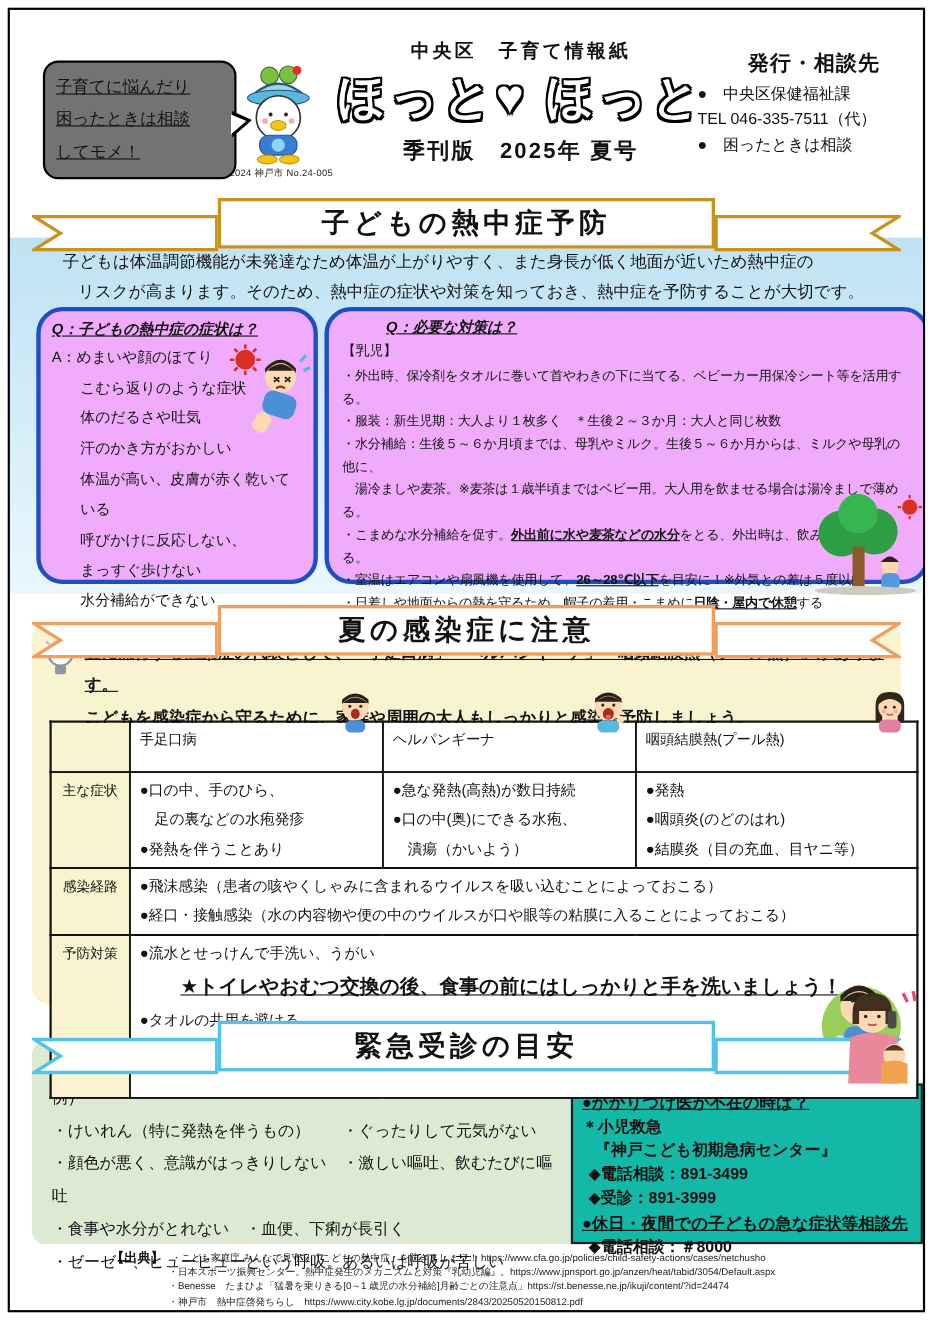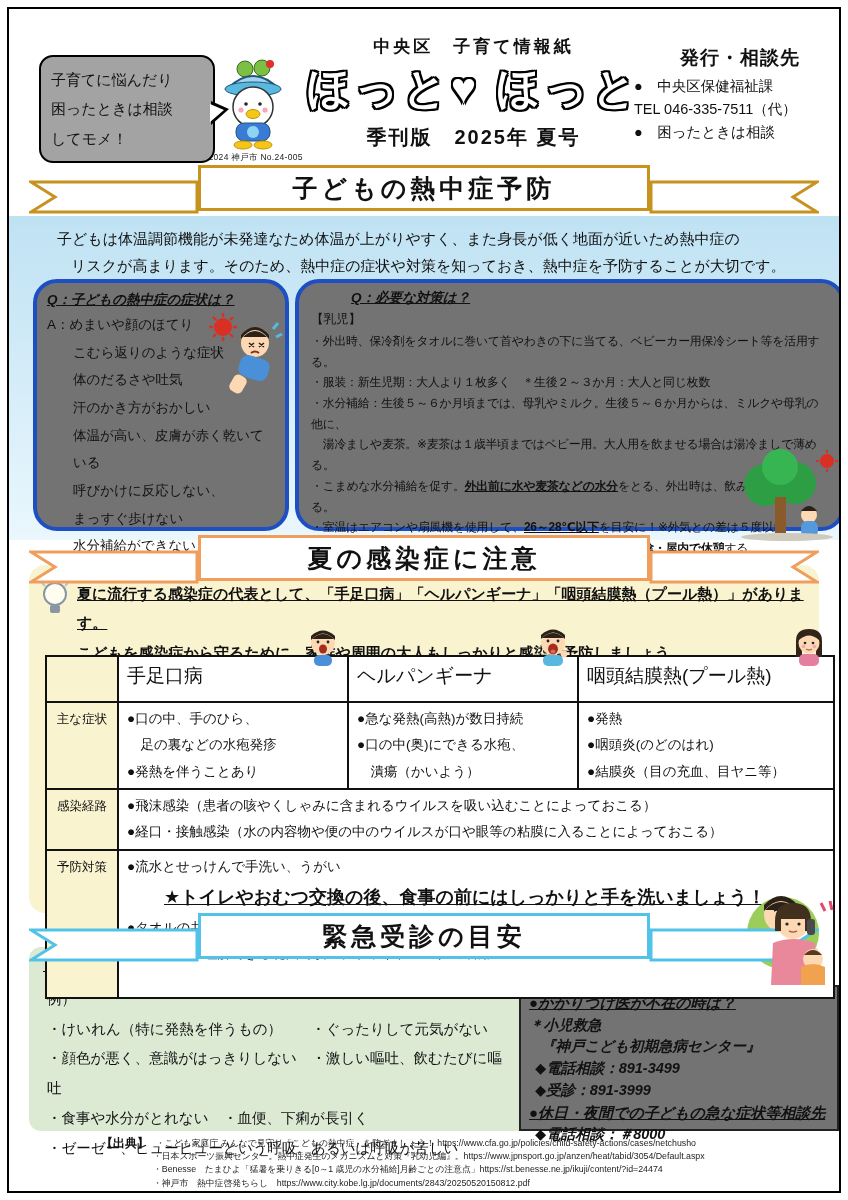--- a/index.html
+++ b/index.html
@@ -3,81 +3,81 @@
 <meta charset="utf-8">
 <style>
   html,body{margin:0;padding:0;}
   body{
     width:848px;height:1200px;position:relative;background:#ffffff;
     font-family:"Liberation Sans","DejaVu Sans",sans-serif;color:#111;
   }
   .page{position:absolute;left:7px;top:7px;width:830px;height:1182px;border:2px solid #000;background:#fff;overflow:hidden;}
 
   
-  .speech-bubble{position:absolute;left:30px;top:46px;width:152px;padding:8px 10px;border:2px solid #000;border-radius:14px;font-size:15px;line-height:1.95;background:#a3a3a3;z-index:3;}
+  .speech-bubble{position:absolute;left:30px;top:46px;width:152px;padding:8px 10px;border:2px solid #000;border-radius:14px;font-size:15px;line-height:1.95;background:#737373;z-index:3;text-decoration:underline;}
   .speech-bubble:after{content:"";position:absolute;right:-16px;top:44px;border-top:8px solid transparent;border-bottom:16px solid transparent;border-left:18px solid #000;}
   .speech-bubble:before{content:"";position:absolute;right:-11px;top:47px;border-top:6px solid transparent;border-bottom:12px solid transparent;border-left:14px solid #fff;z-index:1;}
   .mascot{position:absolute;left:198px;top:48px;z-index:2;}
   .copyright{position:absolute;left:193px;top:143px;font-size:8.5px;color:#222;letter-spacing:0.3px;}
   .masthead{position:absolute;left:292px;top:26px;width:345px;text-align:center;}
   .paper-type{font-size:17px;font-weight:bold;letter-spacing:3px;}
   .paper-title{
     margin-top:2px;font-size:43px;font-weight:bold;letter-spacing:4px;color:#fff;
     text-shadow:-2px -2px 0 #000,2px -2px 0 #000,-2px 2px 0 #000,2px 2px 0 #000,0 -2px 0 #000,0 2px 0 #000,-2px 0 0 #000,2px 0 0 #000;
   }
   .edition{margin-top:6px;font-size:20px;font-weight:bold;letter-spacing:2px;}
   .contact-block{position:absolute;left:625px;top:36px;width:212px;}
   .contact-heading{font-size:19px;font-weight:bold;text-align:center;margin-bottom:4px;letter-spacing:1px;}
   .contact-line{font-size:14.5px;line-height:1.6;}
 
   
-  .ribbon{position:absolute;left:0;width:830px;height:54px;z-index:5;}
+  .ribbon{position:absolute;left:0;width:830px;height:54px;z-index:5;margin-top:15px;}
   .ribbon .tail{position:absolute;top:15px;}
   .ribbon .tail-l{left:20px;} .ribbon .tail-r{right:20px;}
   .ribbon .center{position:absolute;left:50%;transform:translateX(-50%);top:0;width:446px;height:40px;background:#fff;text-align:center;font-size:25px;font-weight:bold;letter-spacing:4px;line-height:40px;z-index:6;}
   .rib-gold .center{border:3px solid #c8921e;}
   .rib-orange .center{border:3px solid #ef9e5e;}
   .rib-blue .center{border:3px solid #52c3e8;}
 
   
   .sec1-bg{position:absolute;left:0;top:207px;width:830px;height:324px;background:linear-gradient(#bfe2f3,#eaf7fd);}
   .sec1-intro{position:absolute;left:48px;top:216px;width:750px;font-size:15px;line-height:1.8;}
-  .qbox{position:absolute;background:#737373;border:4px solid #1e4fc2;border-radius:24px;box-sizing:border-box;}
+  .qbox{position:absolute;background:#f0abfc;border:4px solid #1e4fc2;border-radius:24px;box-sizing:border-box;}
   .box-symptoms{left:24px;top:270px;width:256px;height:252px;padding:8px 10px;}
   .box-measures{left:286px;top:270px;width:550px;height:252px;padding:6px 12px;}
   .q-head{font-size:13.5px;font-weight:bold;font-style:italic;text-decoration:underline;margin-bottom:2px;}
   .sym-line{font-size:13.5px;line-height:2.05;}
   .sym-line.indent{padding-left:26px;}
   .meas-q{padding-left:40px;}
   .meas-h{font-size:12.5px;line-height:1.75;}
   .meas-line{font-size:11.9px;line-height:1.74;letter-spacing:-0.2px;}
   .bu{font-weight:bold;text-decoration:underline;}
   .sick-illust{position:absolute;right:2px;top:30px;}
   .tree-illust{position:absolute;left:726px;top:440px;z-index:7;}
 
   
   .sec2-bg{position:absolute;left:20px;top:556px;width:790px;height:348px;background:#faf3d0;border-radius:16px;}
   .bulb{position:absolute;left:30px;top:568px;}
   .sec2-intro{position:absolute;left:68px;top:570px;width:750px;font-size:15px;font-weight:bold;line-height:1.95;}
   .sec2-intro .line{text-decoration:underline;}
   .inf-table{position:absolute;left:36px;top:646px;border-collapse:collapse;z-index:4;}
   .inf-table td{border:2px solid #111;background:#fff;vertical-align:top;padding:3px 8px;font-size:13.5px;position:relative;}
   .inf-table td.lbl{background:#faf3d0;width:62px;text-align:center;font-size:12.5px;padding:8px 4px;}
-  .inf-table td.hdr{height:28px;font-size:19px;padding-top:6px;}
+  .inf-table td.hdr{height:28px;font-size:13px;padding-top:6px;}
   .cell-line{line-height:1.95;}
   .routes-line{line-height:1.95;}
   .face-icon{position:absolute;top:-30px;right:6px;}
   .gargle-illust{position:absolute;right:8px;top:34px;}
 
   
   .sec3-bg{position:absolute;left:20px;top:938px;width:790px;height:184px;background:#dcead4;border-radius:12px;}
   .mother-illust{position:absolute;left:750px;top:888px;z-index:8;}
   .sec3-heading{position:absolute;left:34px;top:946px;width:760px;font-size:16px;font-weight:bold;text-decoration:underline;}
   .sec3-list{position:absolute;left:38px;top:976px;width:468px;font-size:14.5px;line-height:2.05;}
-  .pink-box{position:absolute;left:510px;top:976px;width:320px;height:146px;background:#737373;border:2px solid #222;box-sizing:border-box;padding:5px 8px;font-size:14.5px;font-weight:bold;line-height:1.5;font-style:italic;}
+  .pink-box{position:absolute;left:510px;top:976px;width:320px;height:146px;background:#14b8a6;border:2px solid #222;box-sizing:border-box;padding:5px 8px;font-size:14.5px;font-weight:bold;line-height:1.5;}
   .pink-box .t{text-decoration:underline;font-size:15px;}
   .pink-box .c{padding-left:12px;}
   .pink-box .d{padding-left:6px;}
 
   
   .sources{position:absolute;left:92px;top:1126px;width:726px;}
   .sources .lbl{float:left;font-size:12px;font-weight:bold;margin-right:4px;}
   .src-line{font-size:8.8px;line-height:1.5;color:#222;margin-left:52px;}
   .src-line.first{margin-left:0;padding-top:2px;}
 </style>

